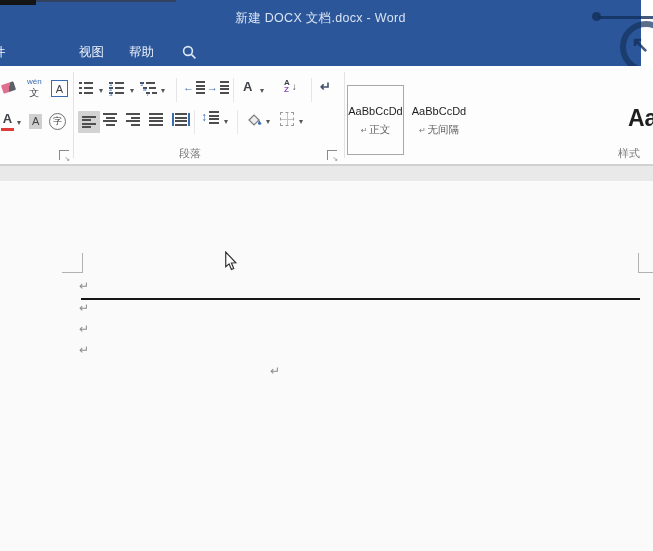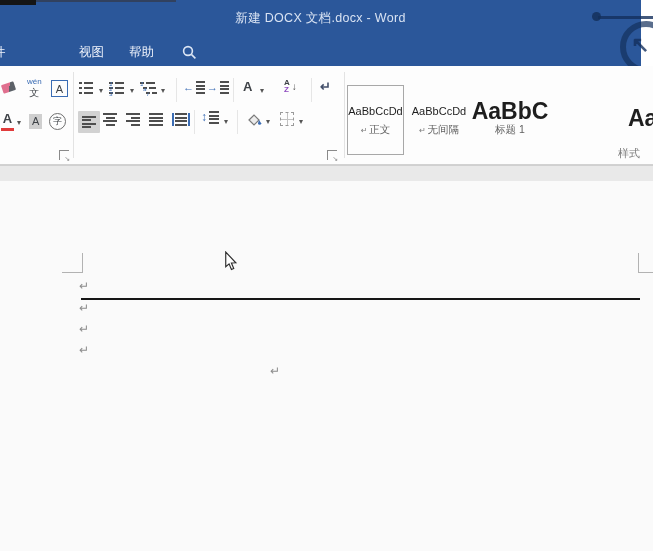--- a/index.html
+++ b/index.html
@@ -305,35 +305,32 @@
     <span class="abs caret" style="left:266px;top:52px;">▾</span>
 
     <div class="rbtn" style="left:280px;top:46px;">
       <span class="borders-ic">
           <i class="bch"></i>
           <i class="bcv"></i>
         </span>
     </div>
     <span class="abs caret" style="left:299px;top:52px;">▾</span>
 
+    <div class="grouplabel" style="left:75px;width:230px;">段落</div>
     <div class="launcher" style="left:327px;top:84px;">
       <span>↘</span>
     </div>
 
     <div class="stylecard card-sel" style="left:347px;width:57px;">
       <span class="sample">AaBbCcDd</span>
       <span class="lbl"><span class="pm">↵</span><span>正文</span></span>
     </div>
     <div class="stylecard" style="left:408px;width:62px;">
       <span class="sample">AaBbCcDd</span>
       <span class="lbl"><span class="pm">↵</span><span>无间隔</span></span>
-    </div>
-    <div class="stylecard" style="left:471px;width:78px;">
-      <span class="sample s-h1">AaBbC</span>
-      <span class="lbl">标题 1</span>
     </div>
     <div class="stylecard" style="left:628px;width:50px;align-items:flex-start;">
       <span class="sample s-h1">AaB</span>
       <span class="lbl"></span>
     </div>
     <div class="grouplabel" style="left:606px;width:46px;">样式</div>
   </div>
 
   <div class="strip"></div>
 

